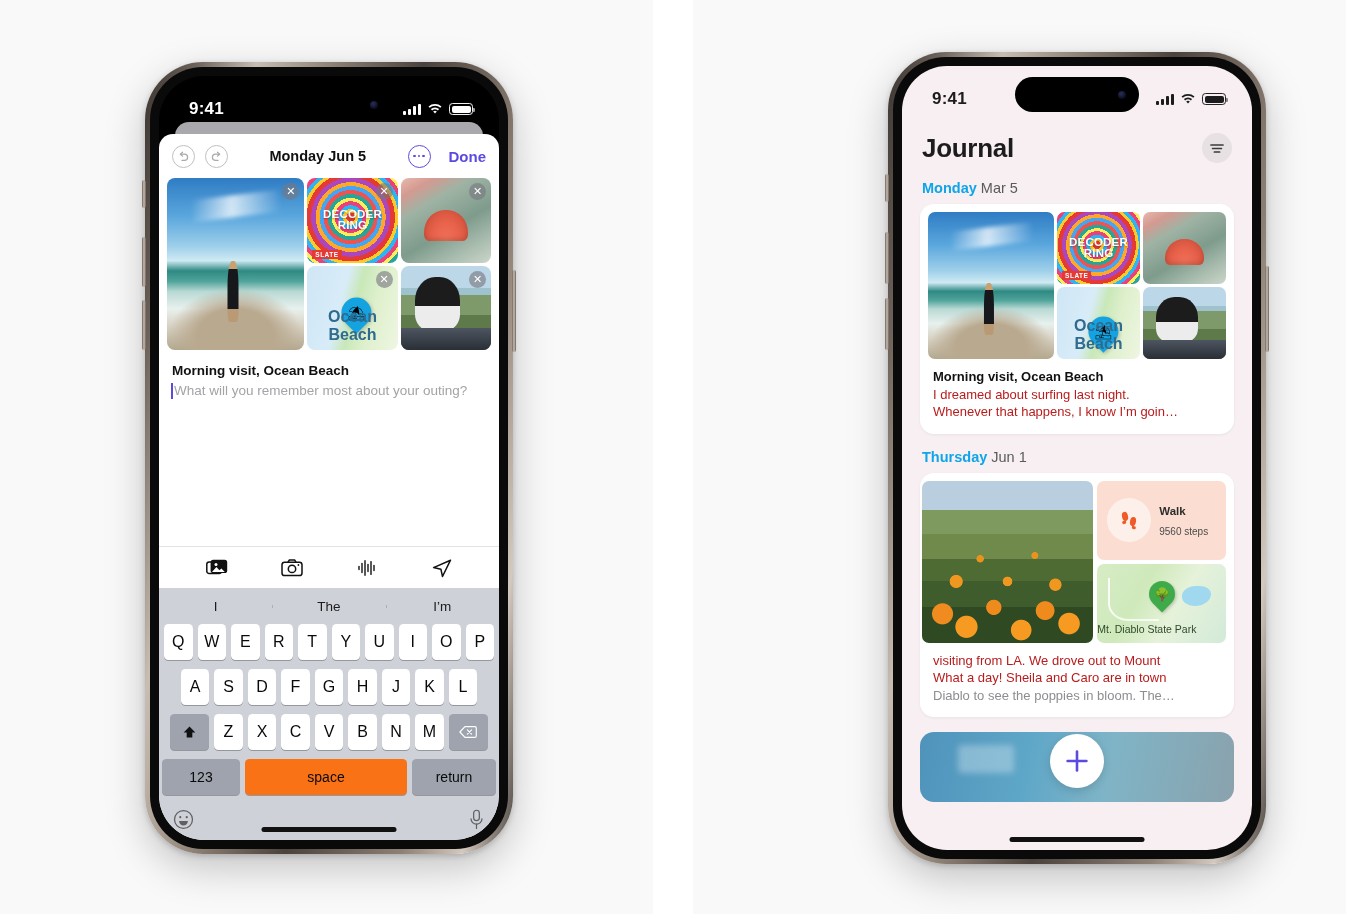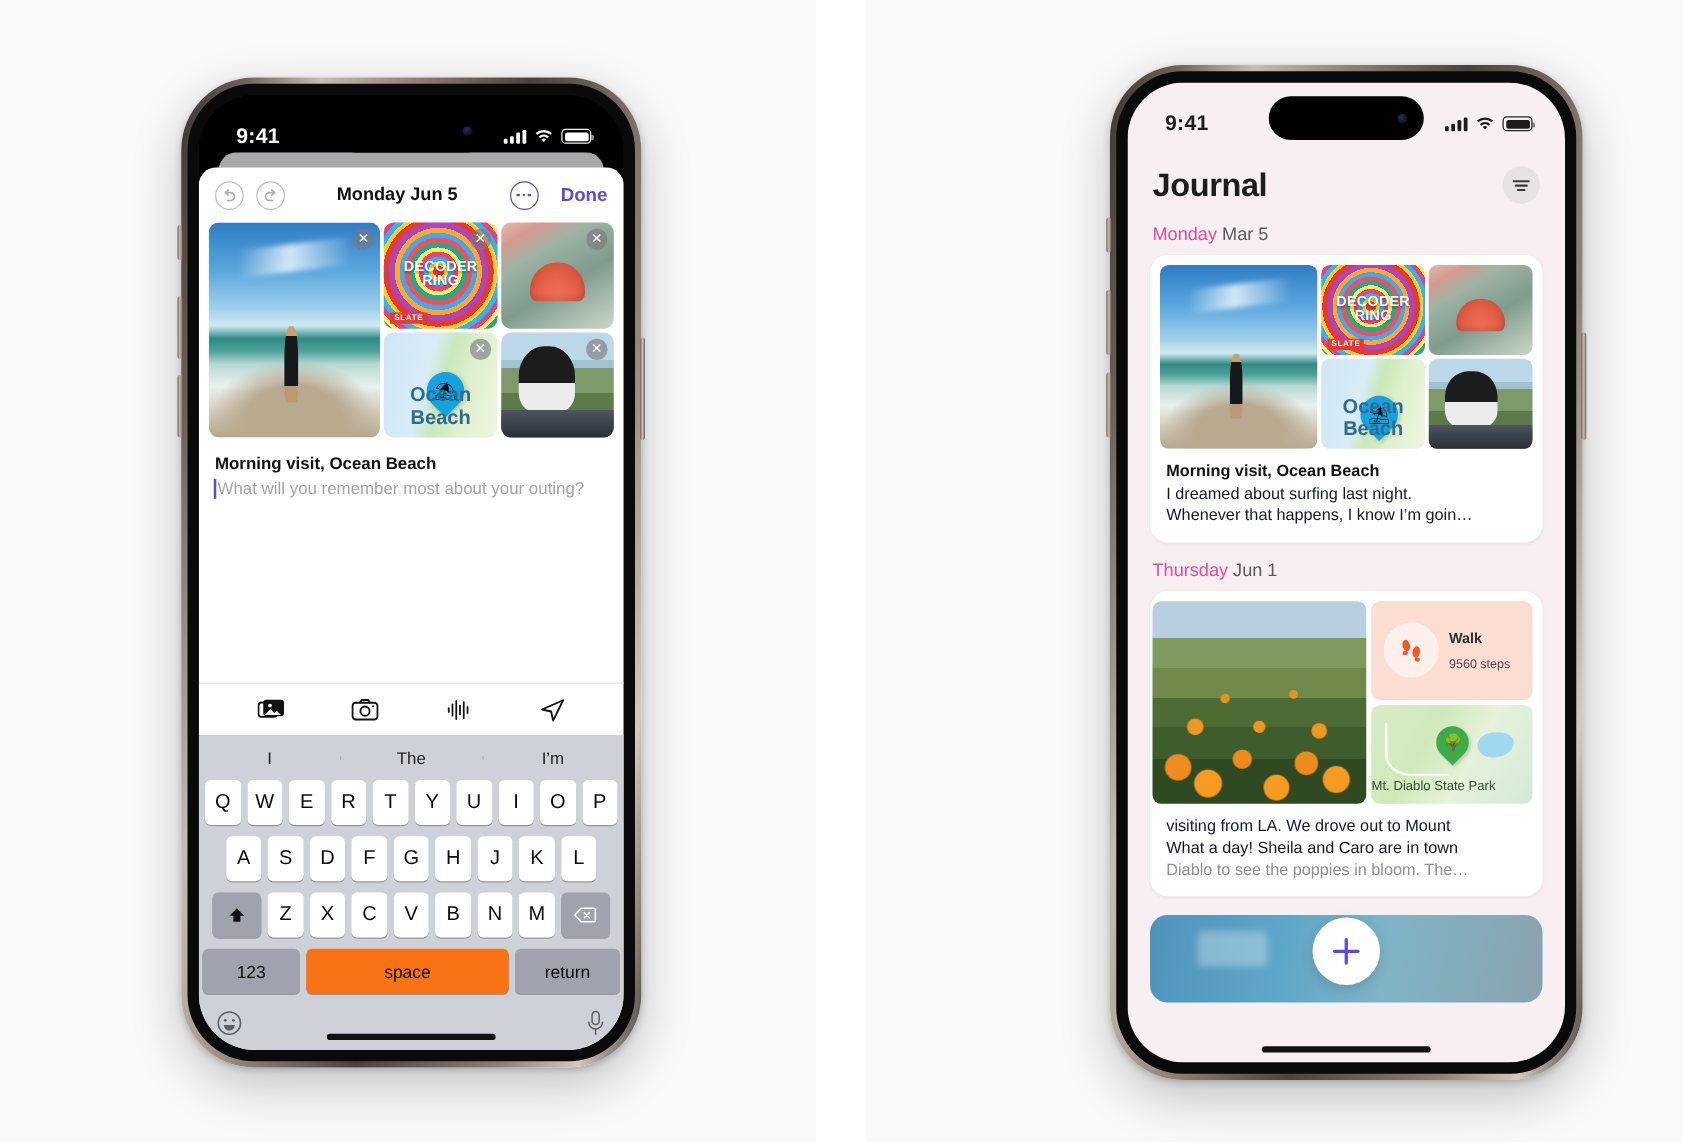--- a/index.html
+++ b/index.html
@@ -253,21 +253,21 @@
     position:absolute; top:56px; left:0; right:0; height:52px;
     display:flex; align-items:center; justify-content:space-between; padding: 0 20px;
   }
   .j-title { font-size: 26px; font-weight: bold; color:#1c1c1e; letter-spacing:-.3px; }
   .j-filter {
     width: 30px; height: 30px; border-radius:50%; background: rgba(120,120,128,.12);
     display:flex; align-items:center; justify-content:center;
   }
   .j-list { position:absolute; top:108px; left:0; right:0; bottom:0; padding: 0 18px; overflow:hidden; }
   .j-daterow { font-size: 14.5px; color:#3a3a3c; margin: 6px 0 8px 2px; }
-  .j-daterow b { color:#ec4899; font-weight:normal; }
+  .j-daterow b { color:#0ea5e9; font-weight:bold; }
   .j-daterow span { color:#5a5a5e; }
   .j-card {
     background:#fff; border-radius: 14px; overflow:hidden;
     box-shadow: 0 1px 3px rgba(0,0,0,.06);
     margin-bottom: 15px;
   }
   .j-media {
     display:grid; grid-template-columns: 1.52fr 1fr 1fr; grid-template-rows: 1fr 1fr;
     gap: 3px; height: 155px; padding: 8px 8px 0 8px;
   }
@@ -323,21 +323,21 @@
     display:flex; align-items:center; justify-content:center;
     box-shadow: 0 2px 3px rgba(0,0,0,.18);
   }
   .w-park .pin span { rotate:45deg; font-size:13px; line-height:1; }
   .w-park .plabel {
     position:absolute; left:0; right:0; bottom:8px; text-align:left;
     font-size: 10.5px; color:#2f4a2c; font-weight:500;
   }
   .j-body { padding: 9px 13px 13px 13px; }
   .j-body .bt { font-size: 13px; font-weight:bold; color:#111; line-height:1.35; }
-  .j-body .bp { font-size: 13px; color:#0f172a; line-height:1.35; }
+  .j-body .bp { font-size: 13px; color:#b91c1c; line-height:1.35; }
   .j-body .bp.fade { color:#8d8d92; }
   .j-card-peek {
     background: linear-gradient(100deg,#4f93bb 0%, #5fa7c8 35%, #7fb4c6 60%, #8aa2ad 100%);
     border-radius: 14px; height: 70px; position:relative; overflow:hidden;
   }
   .j-card-peek::after {
     content:""; position:absolute; left:12%; top:18%; width:18%; height:40%;
     background: rgba(255,255,255,.3); border-radius: 4px; filter: blur(3px);
   }
   .fab {

